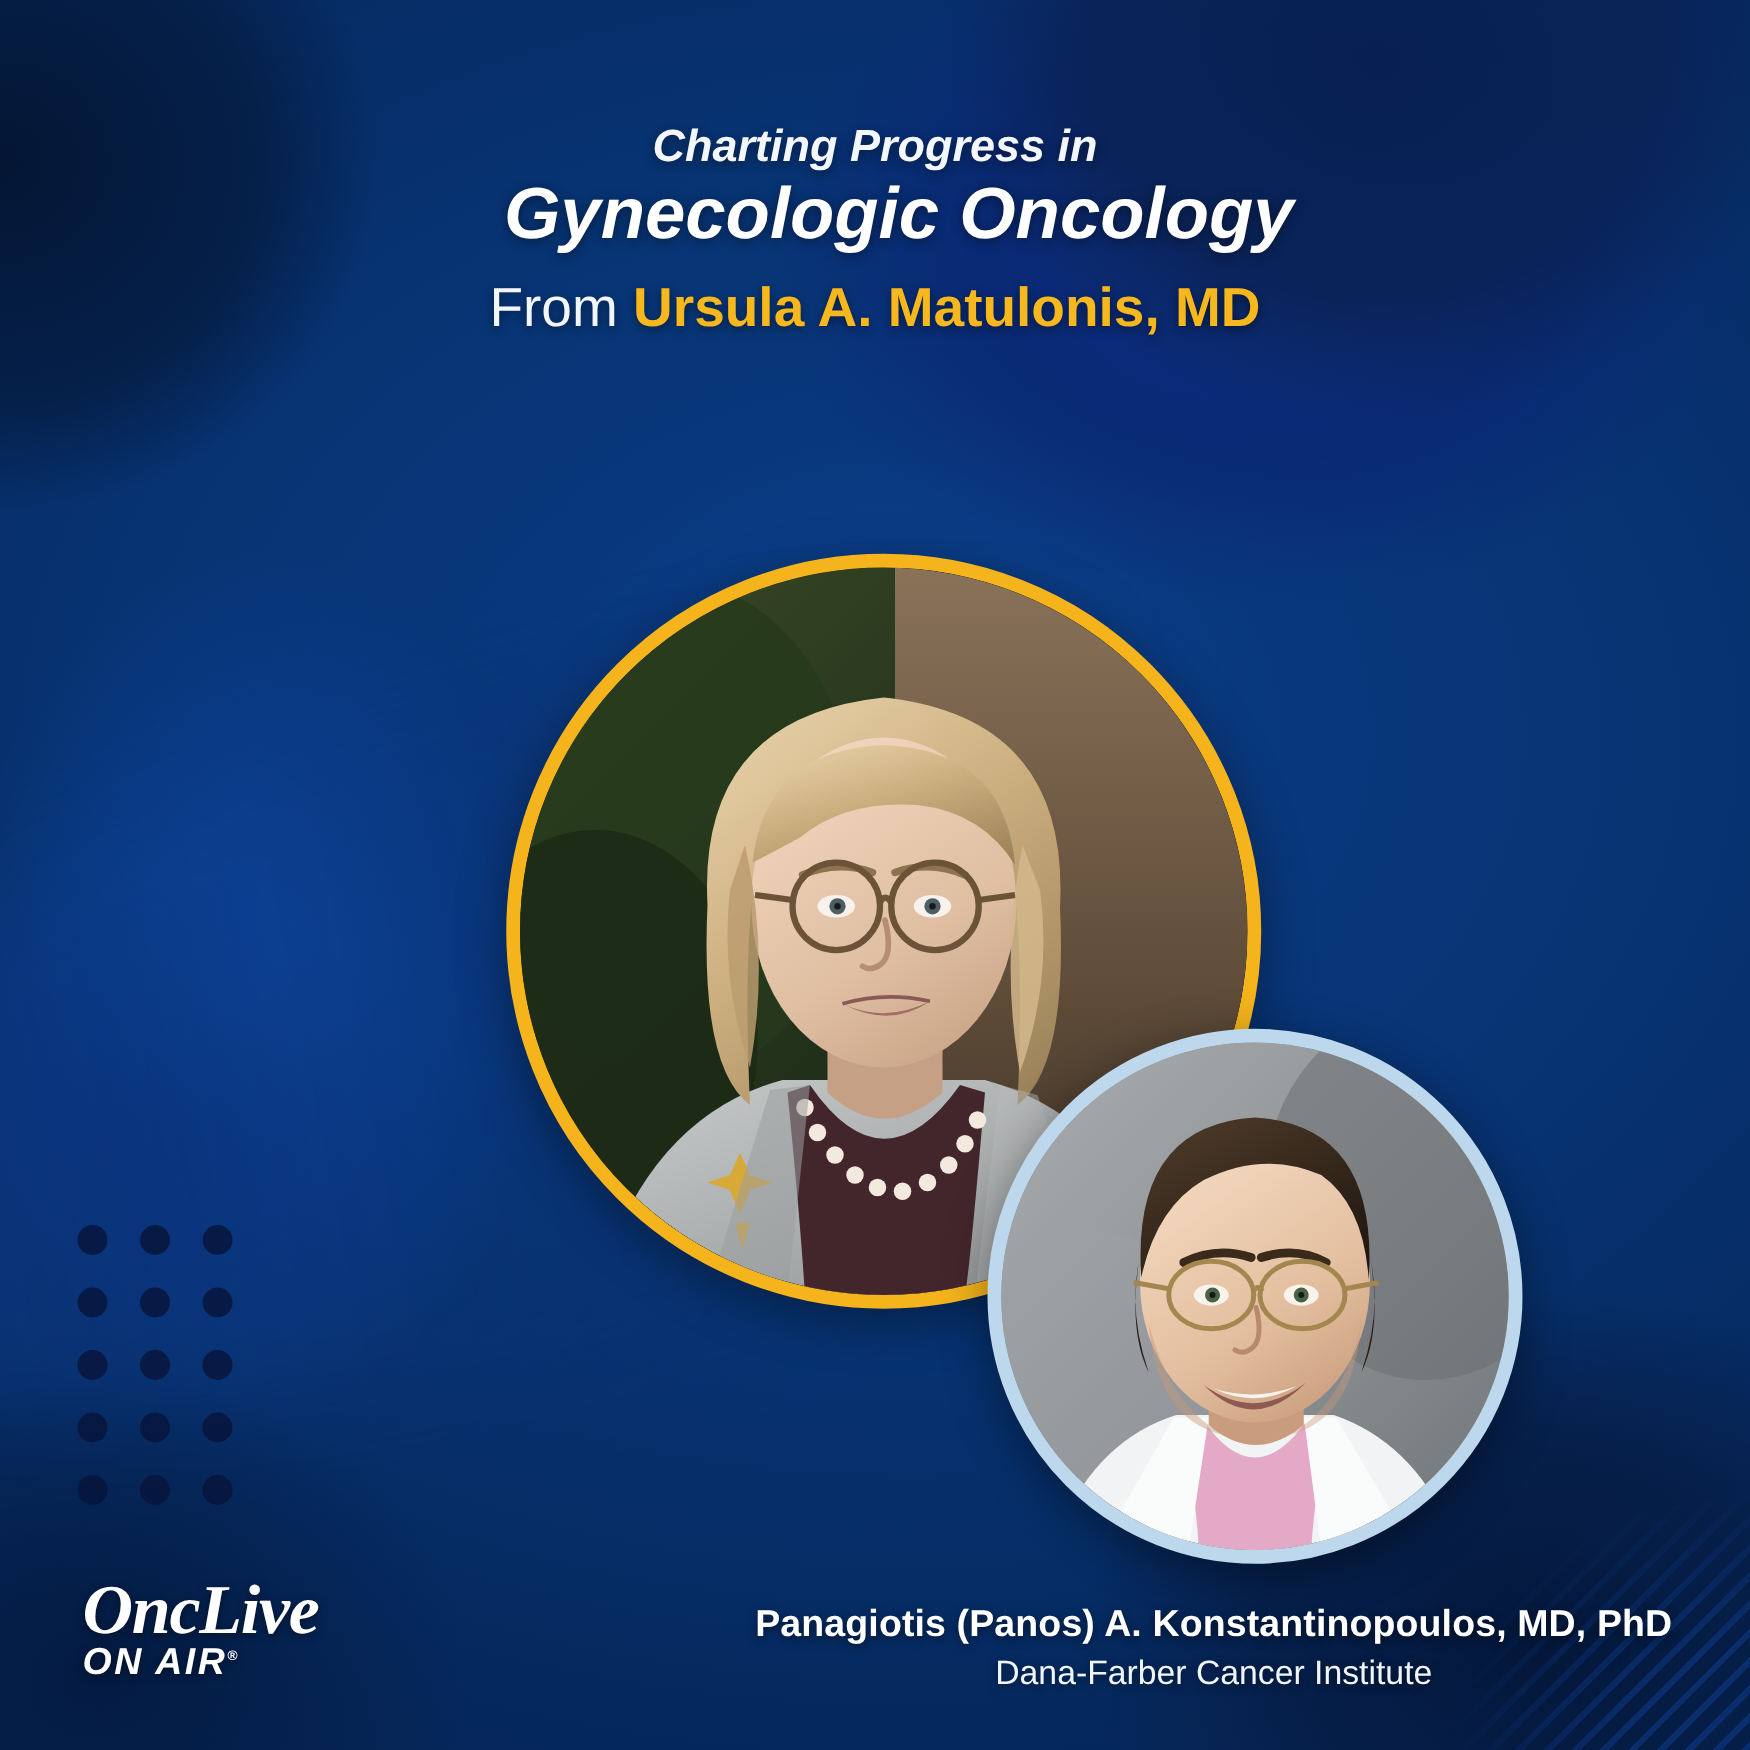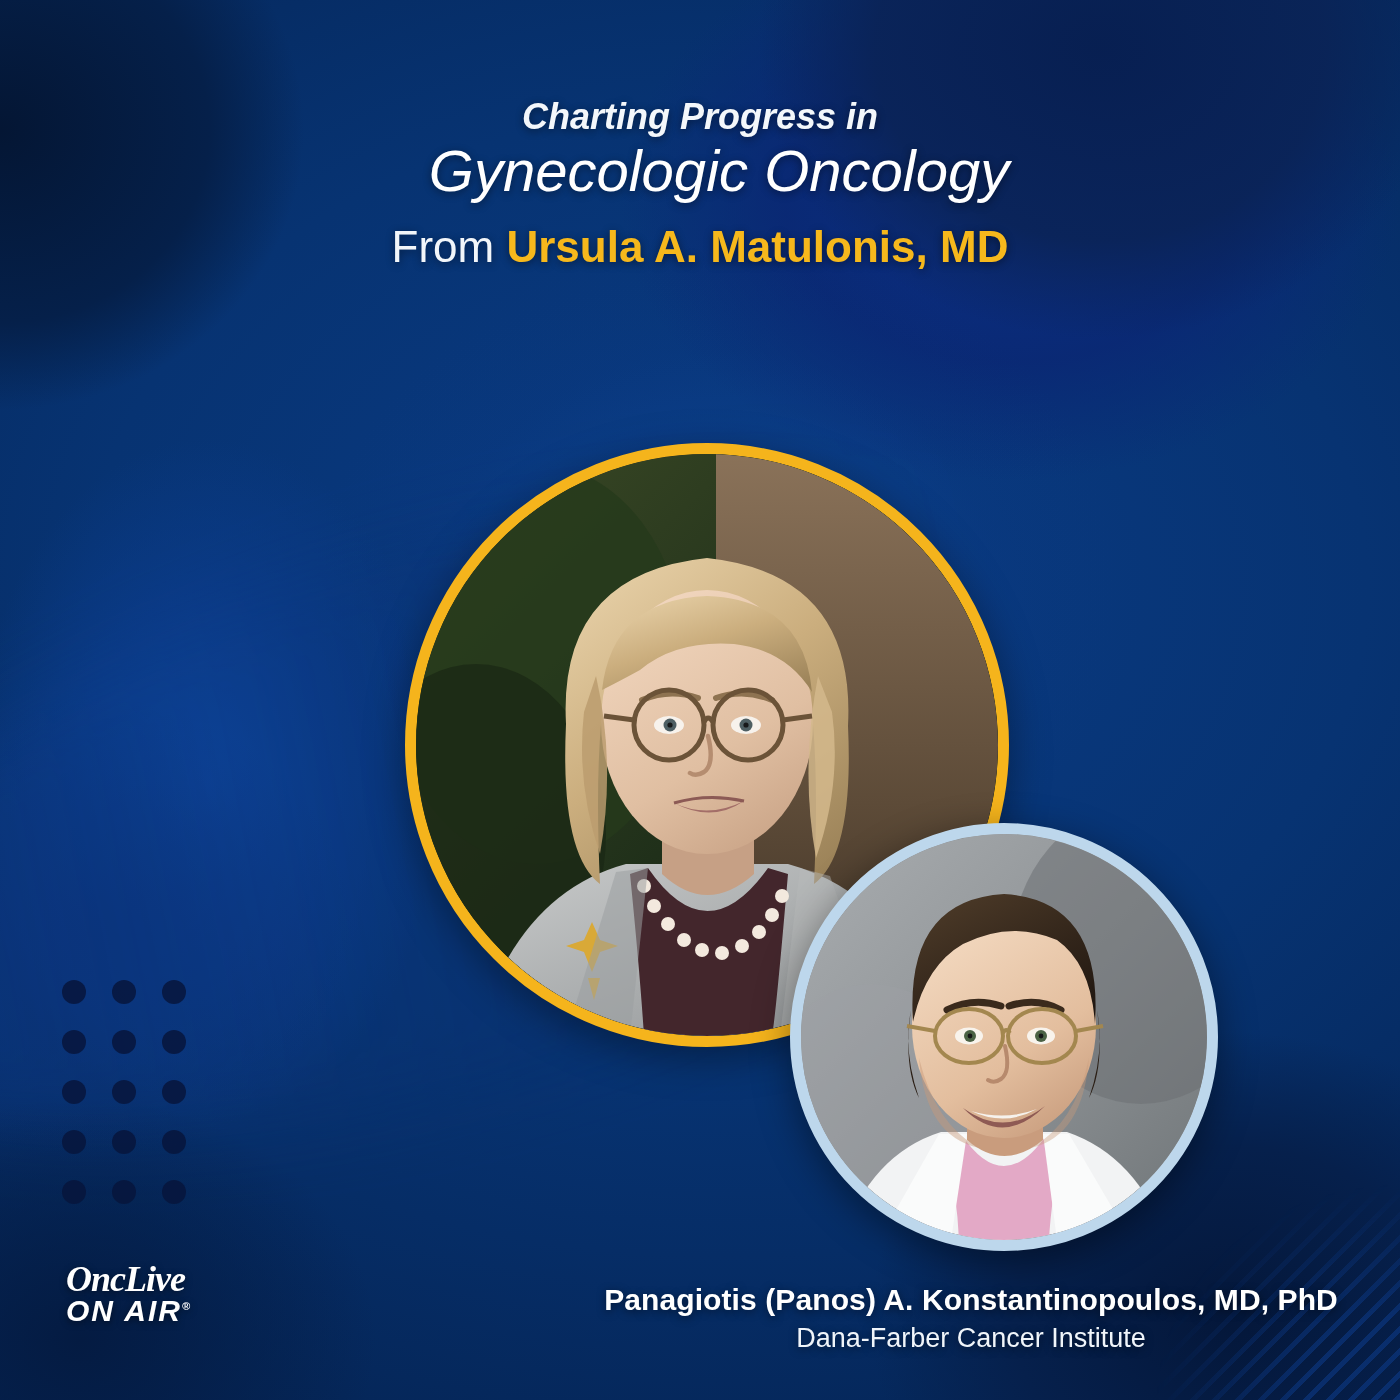--- a/index.html
+++ b/index.html
@@ -144,21 +144,21 @@
     font-style:italic;
     font-weight:700;
     color:#F3F7FB;
     text-shadow:0 2px 9px rgba(0,0,0,.45);
   }
   .t-sub2 {
     margin-top:6px;
     font-size:58px;
     line-height:1.04;
     font-style:italic;
-    font-weight:400;
+    font-weight:700;
     color:#FFFFFF;
     text-shadow:0 2px 9px rgba(0,0,0,.45);
     padding-left:38px;
   }
   .t-with {
     margin-top:22px;
     font-size:44px;
     line-height:1.05;
     color:#F2F6FA;
     font-weight:400;
@@ -215,21 +215,21 @@
   .logo {
     position:absolute;
     left:66px; top:1262px;
     z-index:8;
     width:260px;
   }
   .logo-top {
     font-family:"Liberation Serif", serif;
     font-style:italic;
     font-weight:700;
-    font-size:36px;
+    font-size:56px;
     line-height:.95;
     color:#FFFFFF;
     letter-spacing:-1px;
     text-shadow:0 2px 7px rgba(0,0,0,.5);
   }
   .logo-bottom {
     margin-top:-2px;
     text-align:left;
     padding-right:14px;
     font-size:30px;

